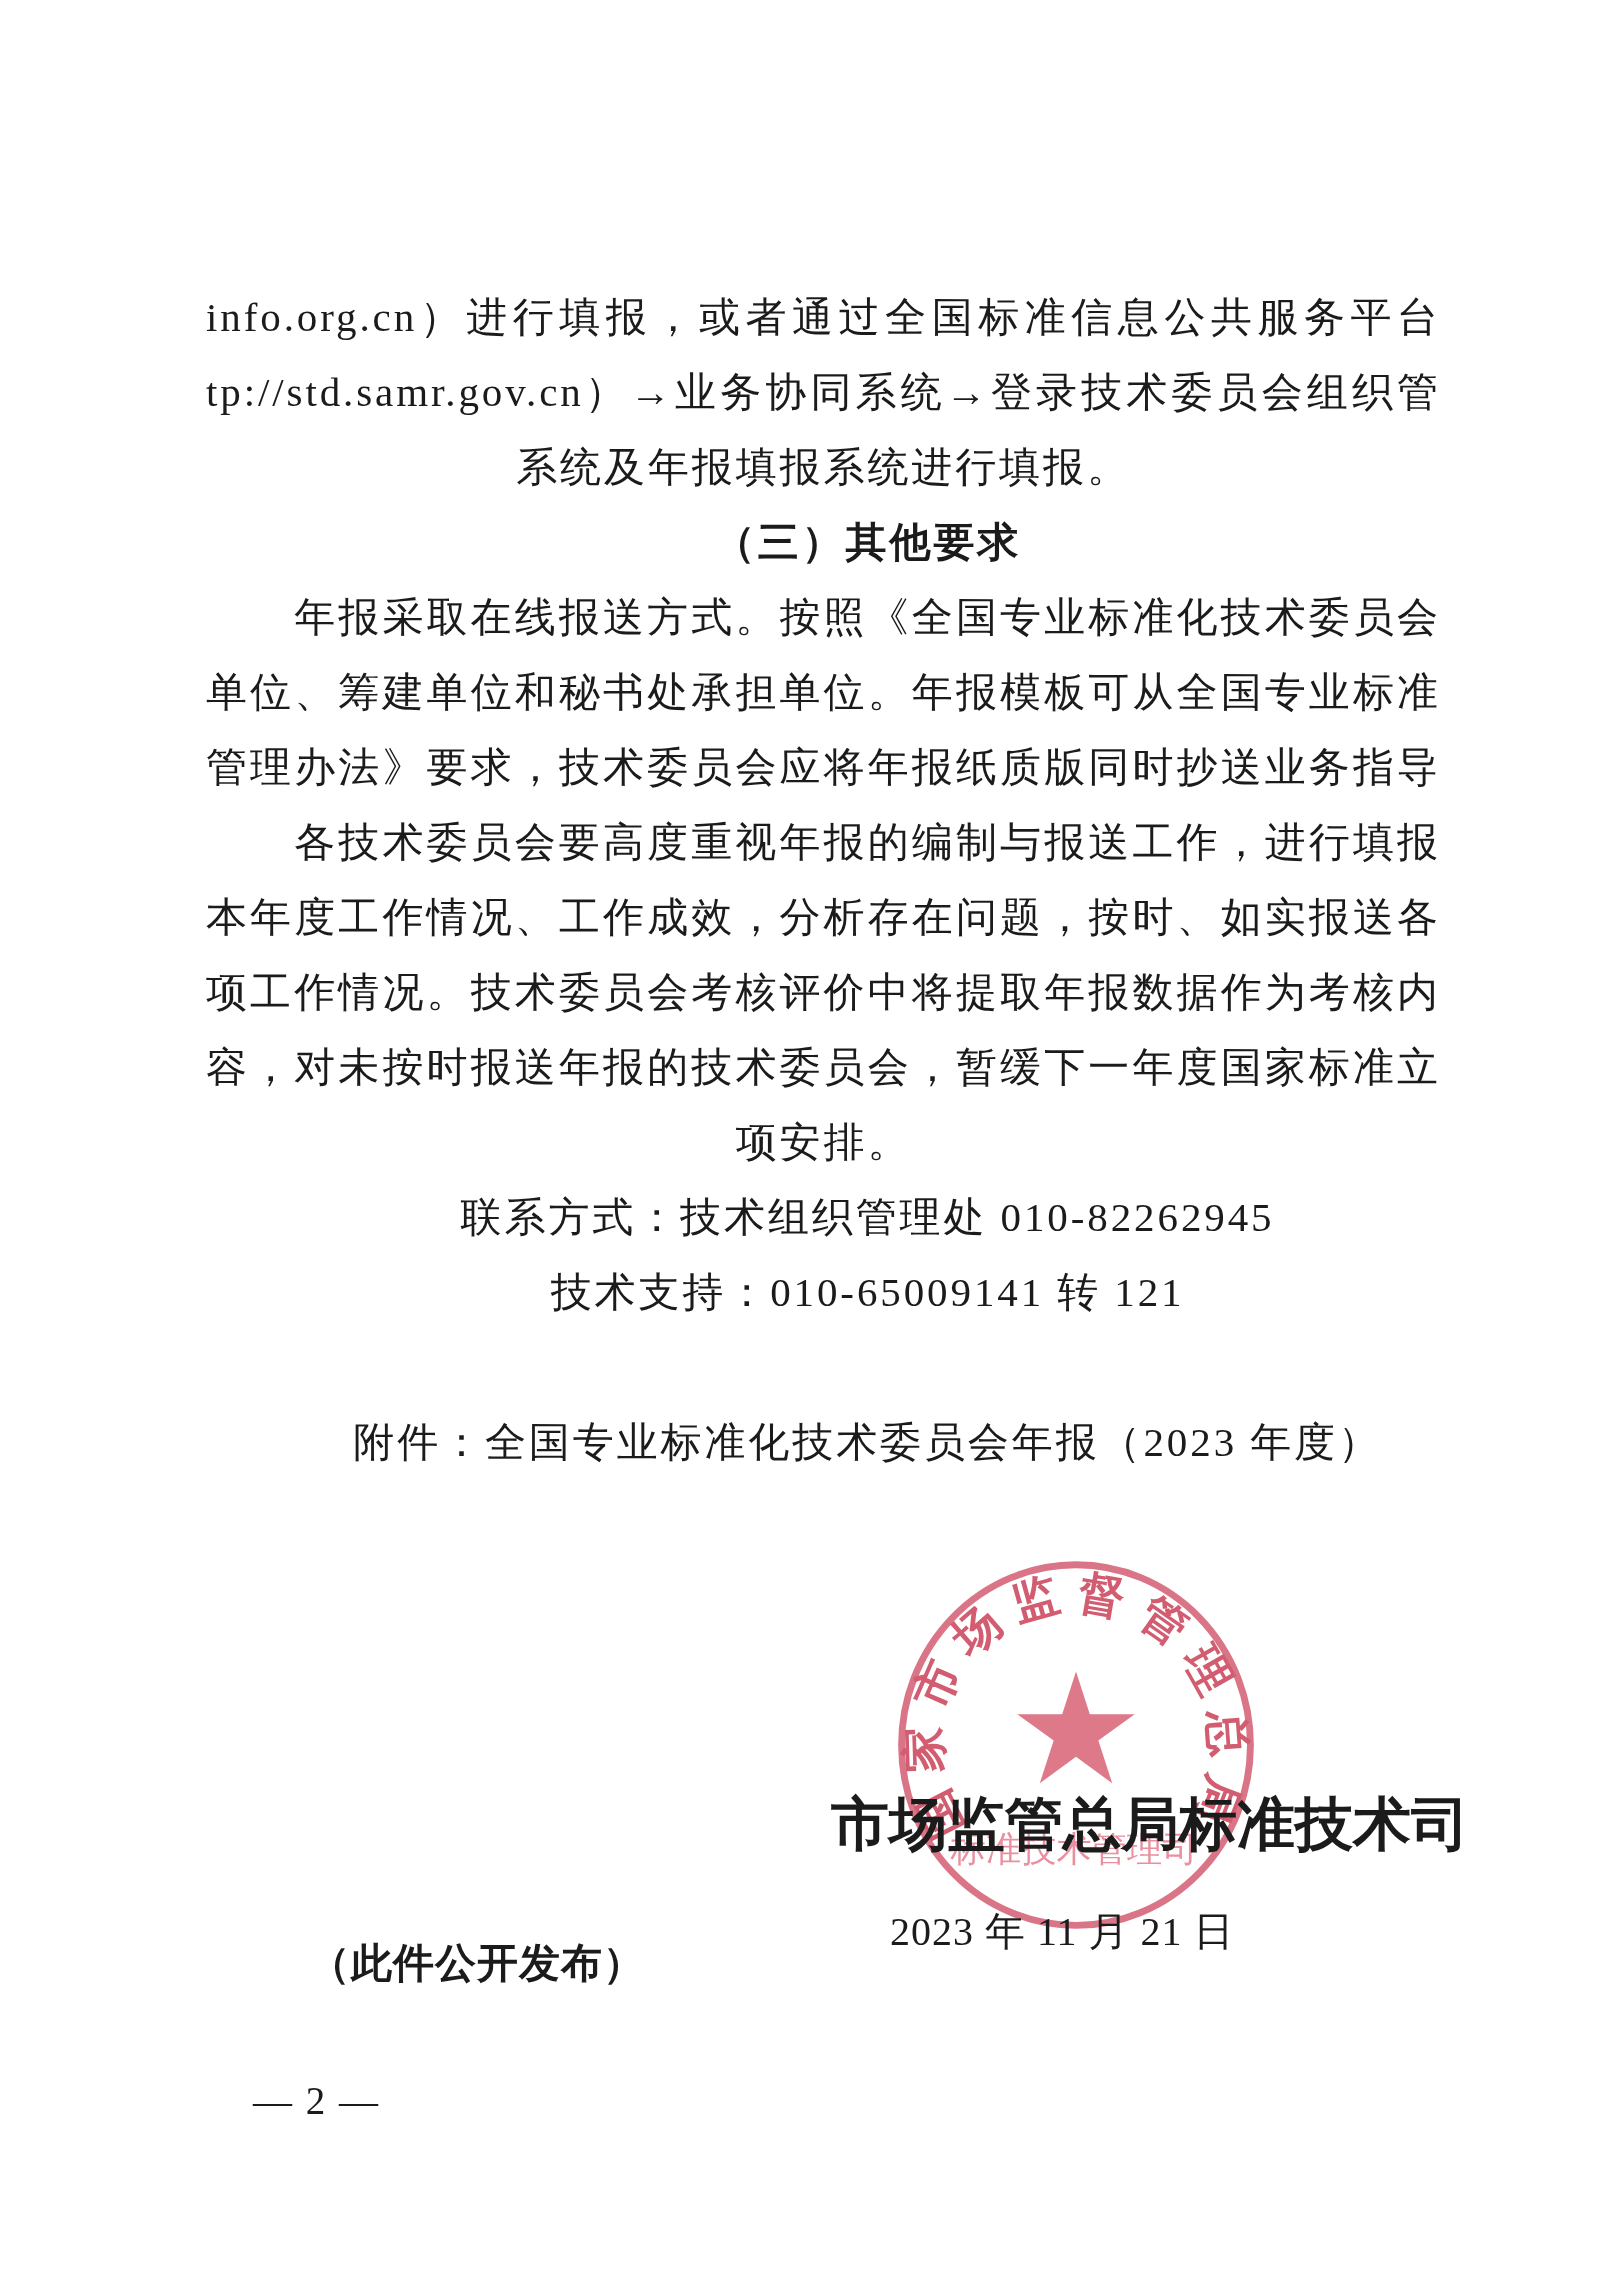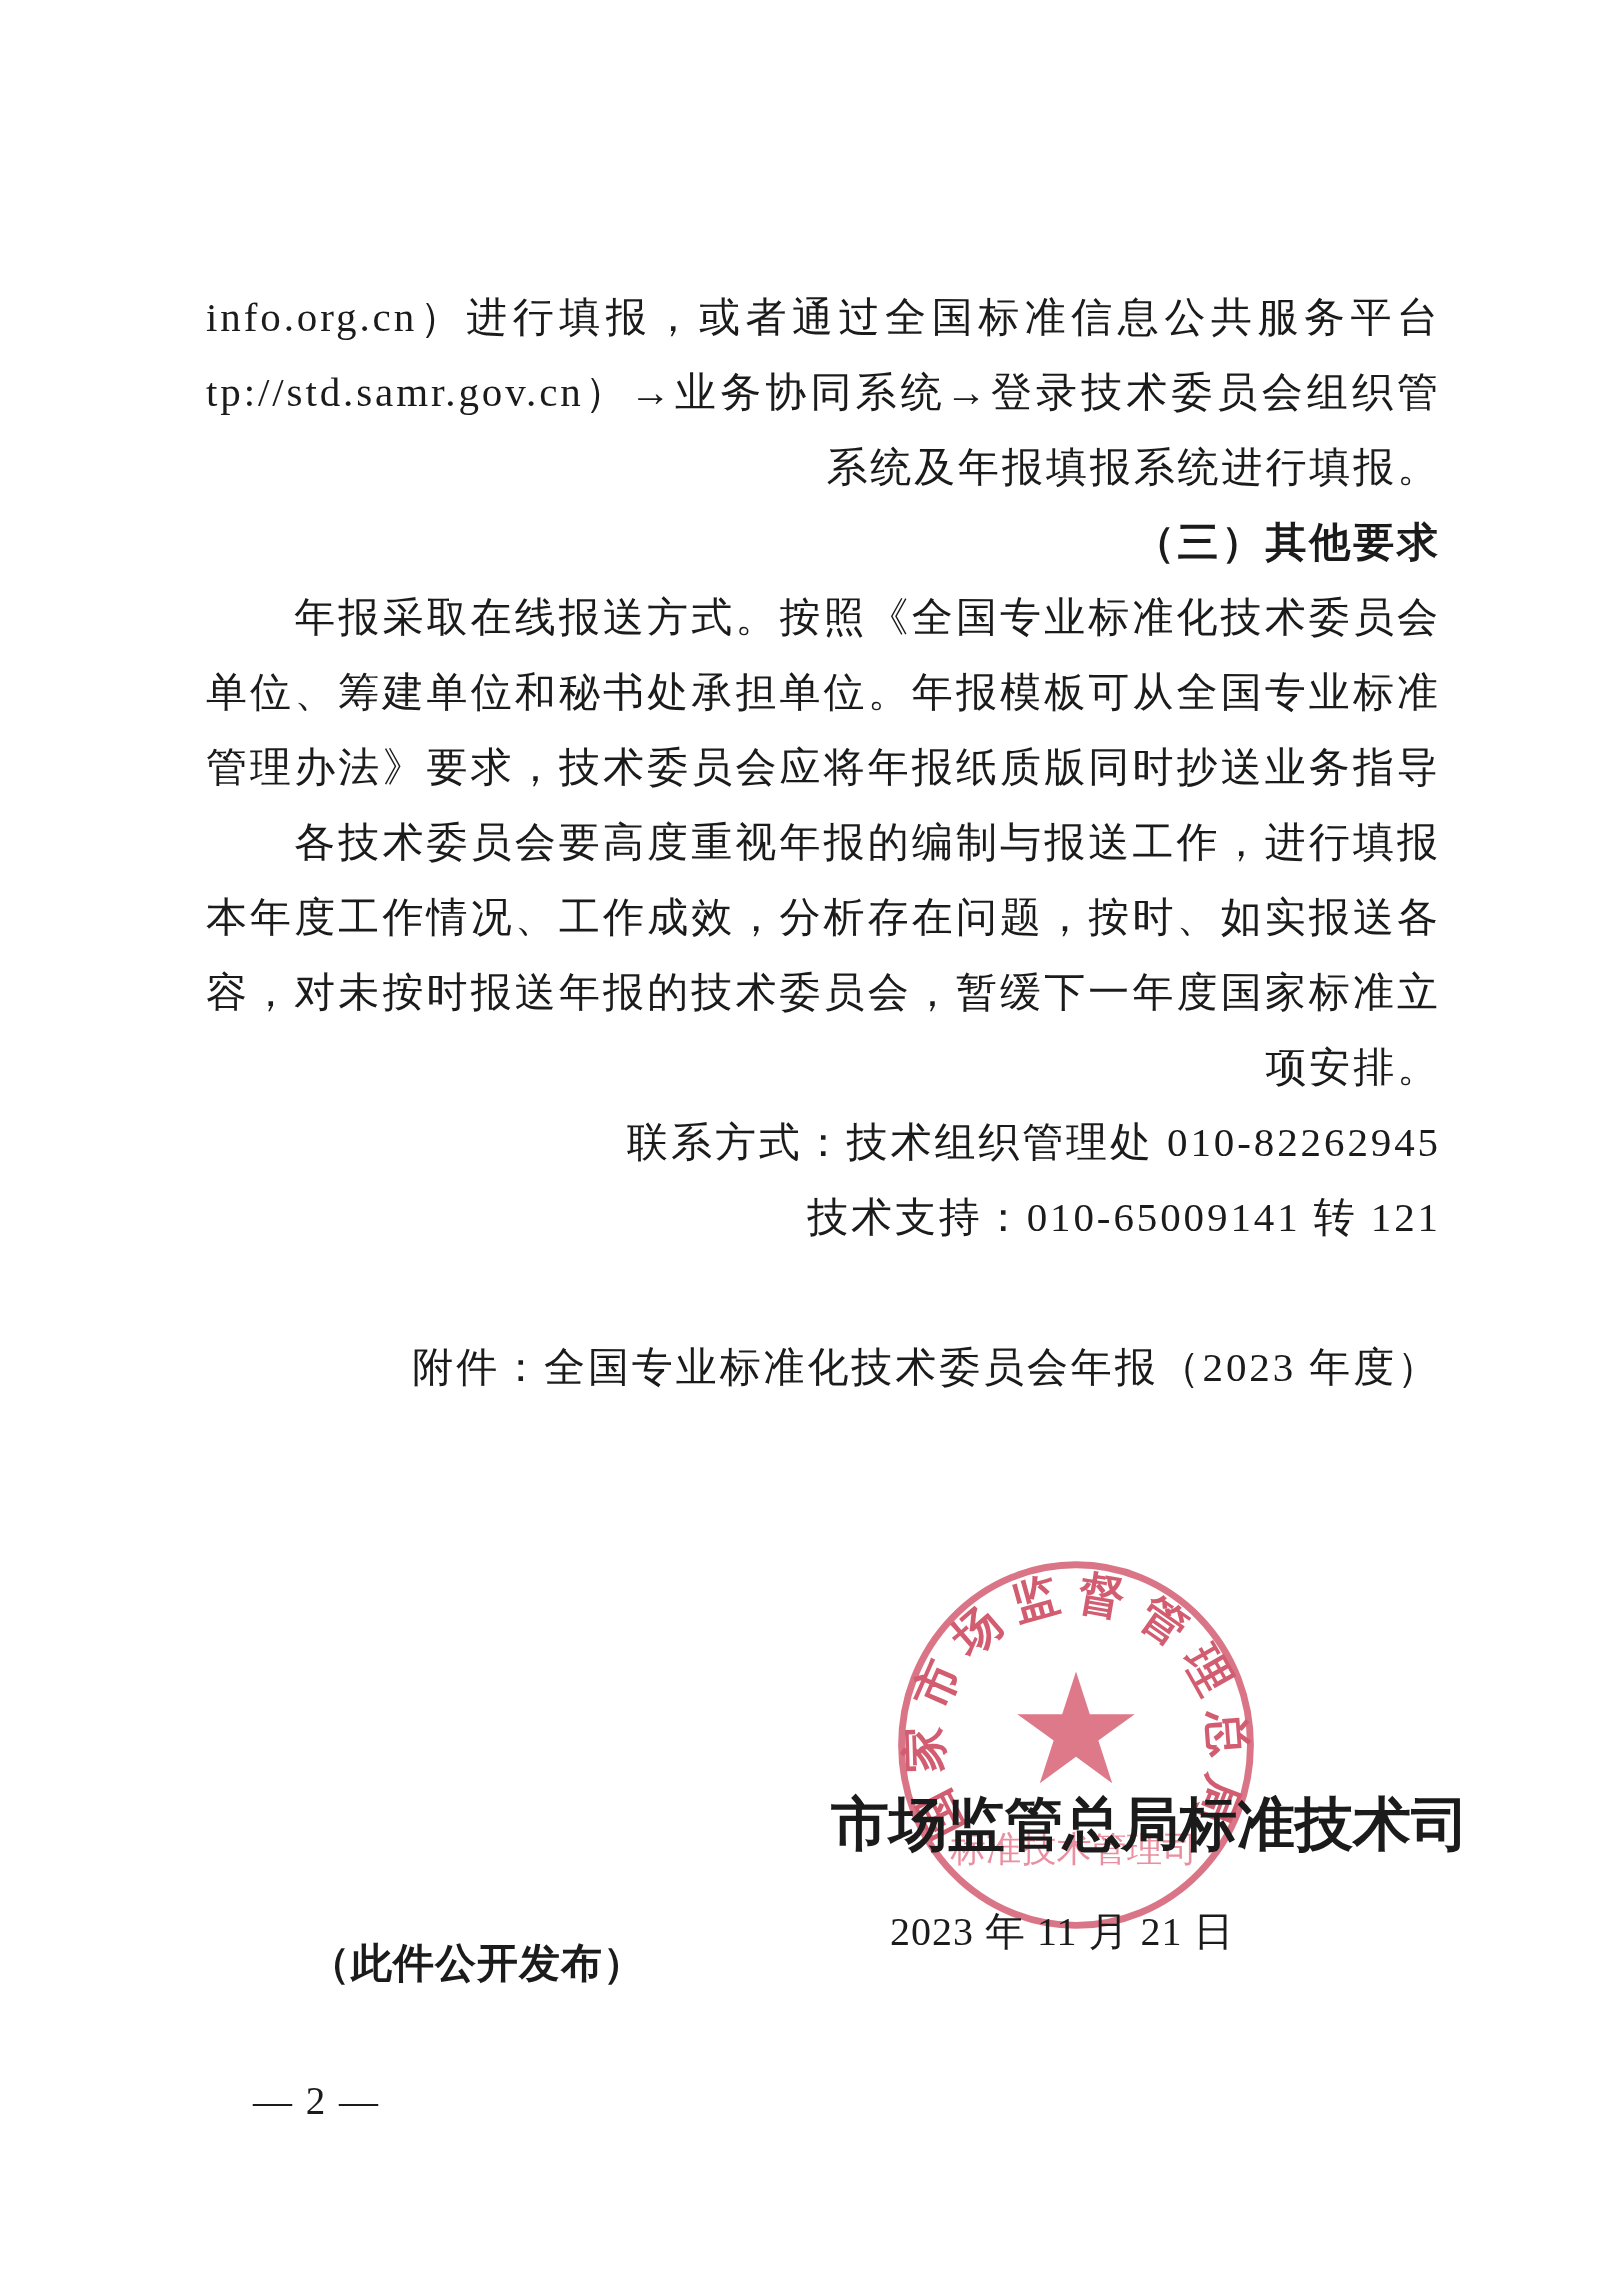--- a/index.html
+++ b/index.html
@@ -16,21 +16,21 @@
     left:206px; top:280px;
     width:1235px;
     z-index:2;
   }
   .line {
     height:75px;
     line-height:75px;
     font-size:41px;
     letter-spacing:2.9px;
     white-space:nowrap;
-    text-align:right;
+    text-align:center;
   }
   .line.full {
     white-space:normal;
     text-align:justify;
     text-align-last:justify;
     overflow:hidden;
   }
   .line.indent { text-indent:2.15em; }
   .line.bold { font-weight:bold; }
   .line.blank { height:75px; }
@@ -85,20 +85,21 @@
   <div class="content" id="body-lines">
       <div class="line full">info.org.cn）进行填报，或者通过全国标准信息公共服务平台（ht</div>
       <div class="line full">tp://std.samr.gov.cn）→业务协同系统→登录技术委员会组织管理</div>
       <div class="line">系统及年报填报系统进行填报。</div>
       <div class="line indent bold">（三）其他要求</div>
       <div class="line full indent">年报采取在线报送方式。按照《全国专业标准化技术委员会</div>
       <div class="line full">单位、筹建单位和秘书处承担单位。年报模板可从全国专业标准</div>
       <div class="line full">管理办法》要求，技术委员会应将年报纸质版同时抄送业务指导</div>
       <div class="line full indent">各技术委员会要高度重视年报的编制与报送工作，进行填报</div>
       <div class="line full">本年度工作情况、工作成效，分析存在问题，按时、如实报送各</div>
+      <div class="line full">项工作情况。技术委员会考核评价中将提取年报数据作为考核内</div>
       <div class="line full">容，对未按时报送年报的技术委员会，暂缓下一年度国家标准立</div>
       <div class="line">项安排。</div>
       <div class="line indent">联系方式：技术组织管理处 010-82262945</div>
       <div class="line indent">技术支持：010-65009141 转 121</div>
       <div class="line blank"></div>
       <div class="line indent">附件：全国专业标准化技术委员会年报（2023 年度）</div>
     </div>
 
   <svg class="seal" viewBox="0 0 400 410" xmlns="http://www.w3.org/2000/svg">
     <defs>

